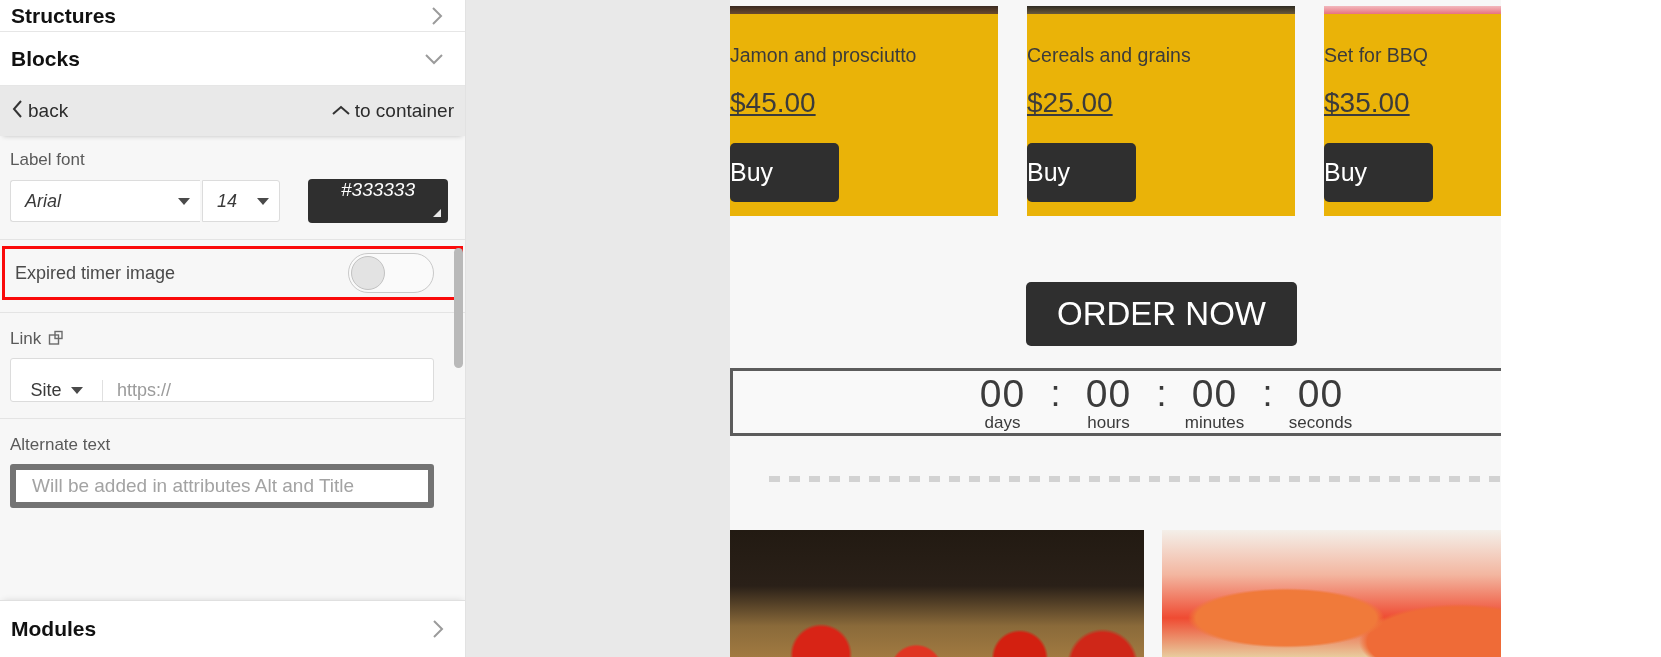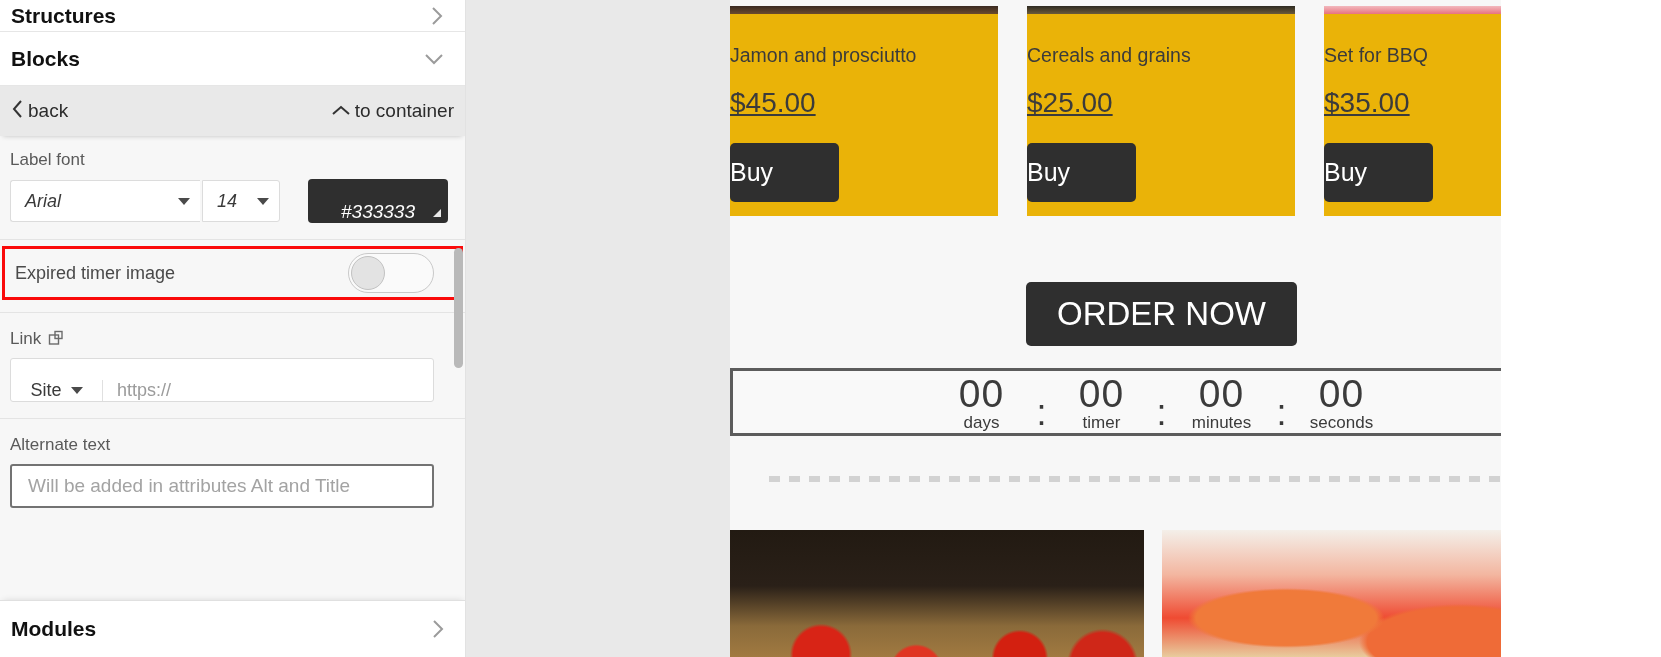--- a/index.html
+++ b/index.html
@@ -77,21 +77,21 @@
     width: 0; height: 0;
     border-left: 6px solid transparent;
     border-right: 6px solid transparent;
     border-top: 7px solid #4a4a4a;
     margin-left: 8px;
   }
   .color-btn {
     height: 44px; width: 140px;
     background: #2f2f2f; color: #fff;
     border-radius: 4px;
-    display:flex; align-items:flex-end; justify-content:center;
+    display:flex; align-items:flex-start; justify-content:center;
     font-size: 19px; position: relative; cursor: pointer;
     margin-left: 16px;
   }
   .color-btn .corner {
     position:absolute; right:7px; bottom:6px;
     width: 0; height:0;
     border-left: 8px solid transparent;
     border-bottom: 8px solid #e9e9e9;
   }
 
@@ -129,21 +129,21 @@
   .input-combo .site {
     width: 92px; display:flex; align-items:center; justify-content:center; gap:9px;
     font-size: 18px; color: #3a3a3a; border-right: 1px solid #e0e0e0; cursor:pointer;
   }
   .input-combo .url {
     flex: 1; display:flex; align-items:center; padding-left: 14px;
     font-size: 18px; color: #9b9b9b;
   }
   .text-input {
     width: 424px; height: 44px;
-    background:#fff; border: 2px solid #737373; border-radius: 3px;
+    background:#fff; border: 6px solid #737373; border-radius: 3px;
     display:flex; align-items:center; padding-left: 16px;
     font-size: 19px; color: #a3a3a3;
   }
 
   .bottom-section {
     position: absolute; left: 0; bottom: 0; width: 466px;
     background: #fff;
     border-top: 1px solid #e0e0e0;
     box-shadow: 0 -3px 6px -3px rgba(0,0,0,0.12);
     height: 57px;
@@ -214,21 +214,21 @@
   }
 
   .timer-box {
     margin-top: 22px;
     border: 3px solid #5c5c5c;
     height: 68px;
     display:flex; align-items:flex-start; justify-content:center;
     position: relative;
     background: #f9f9f9;
   }
-  .timer-inner { display:flex; align-items:flex-end; gap: 11px; padding-top: 2px; }
+  .timer-inner { display:flex; align-items:flex-start; gap: 4px; padding-top: 2px; }
   .t-unit { display:flex; flex-direction:column; align-items:center; width: 84px; }
   .t-num { font-size: 39px; color:#3b3b3b; line-height: 1.08; letter-spacing: 1px; }
   .t-lbl { font-size: 17px; color:#3b3b3b; margin-top: -2px; }
   .t-sep { font-size: 36px; color:#3b3b3b; line-height: 1.15; padding: 0 2px; }
 
   .dots-btn {
     position:absolute;
     right: -69px; top: 50%; transform: translateY(-50%);
     width: 69px; height: 59px;
     background: #5c5c5c;
@@ -407,21 +407,21 @@
 
       <div class="timer-box">
         <div class="timer-inner">
           <div class="t-unit">
             <span class="t-num">00</span>
             <span class="t-lbl">days</span>
           </div>
           <span class="t-sep">:</span>
           <div class="t-unit">
             <span class="t-num">00</span>
-            <span class="t-lbl">timer</span>
+            <span class="t-lbl">hours</span>
           </div>
           <span class="t-sep">:</span>
           <div class="t-unit">
             <span class="t-num">00</span>
             <span class="t-lbl">minutes</span>
           </div>
           <span class="t-sep">:</span>
           <div class="t-unit">
             <span class="t-num">00</span>
             <span class="t-lbl">seconds</span>

